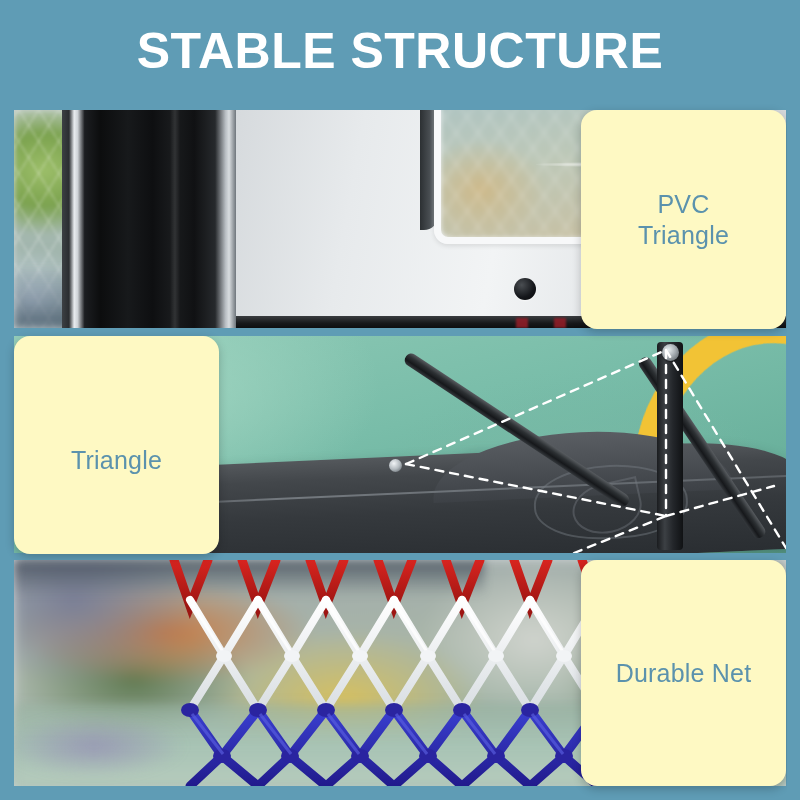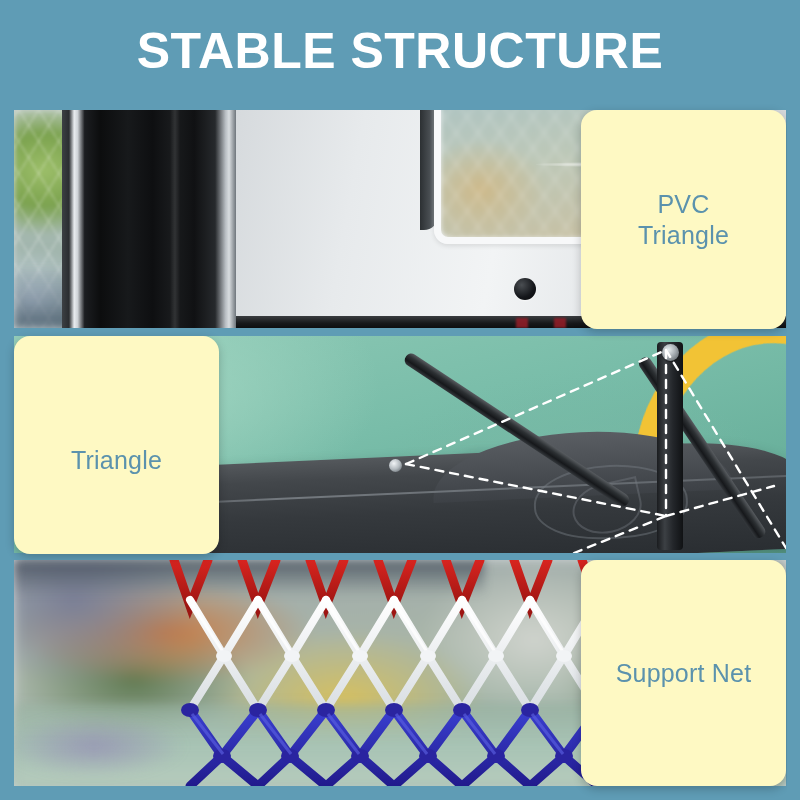--- a/index.html
+++ b/index.html
@@ -599,17 +599,17 @@
 
   <div class="card card-triangle">
     <div class="card-label">
       <br>
       <span>Triangle</span>
     </div>
   </div>
 
   <div class="card card-net">
     <div class="card-label">
-      <span>Support Net</span>
+      <span>Durable Net</span>
     </div>
   </div>
 
 </div>
 
 </body></html>

